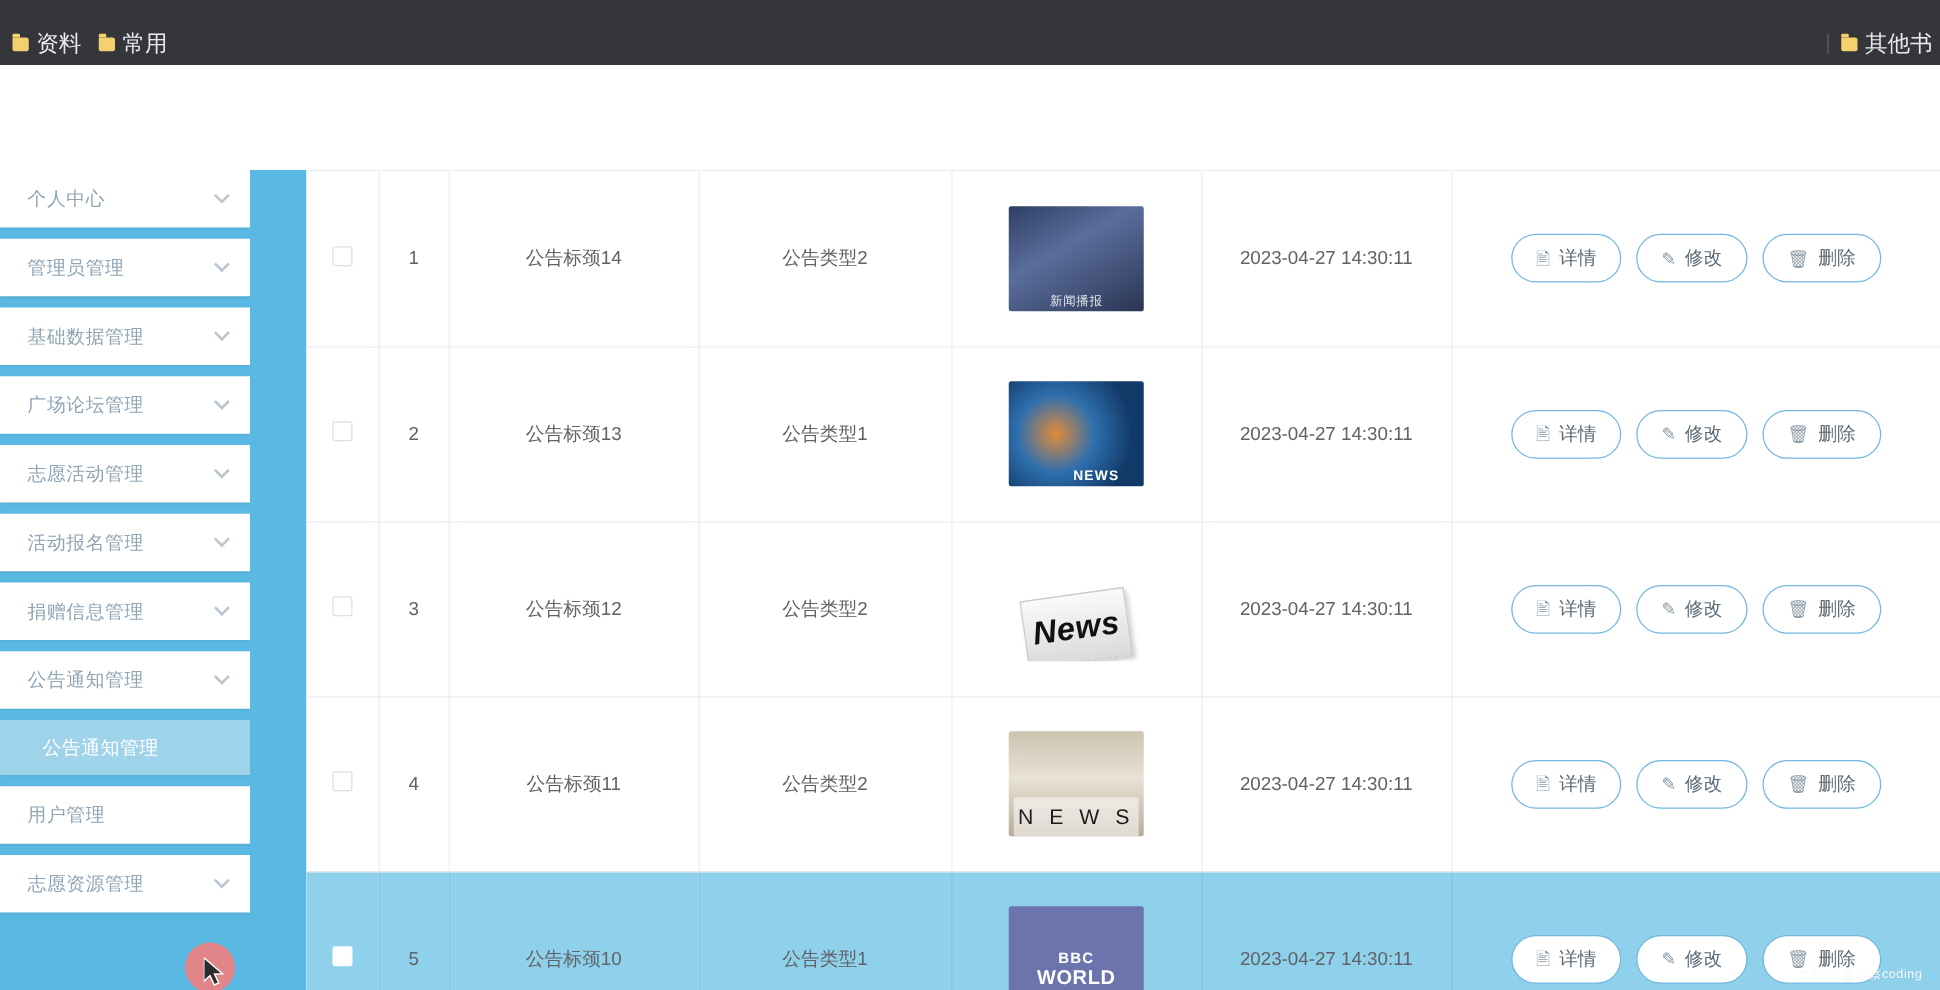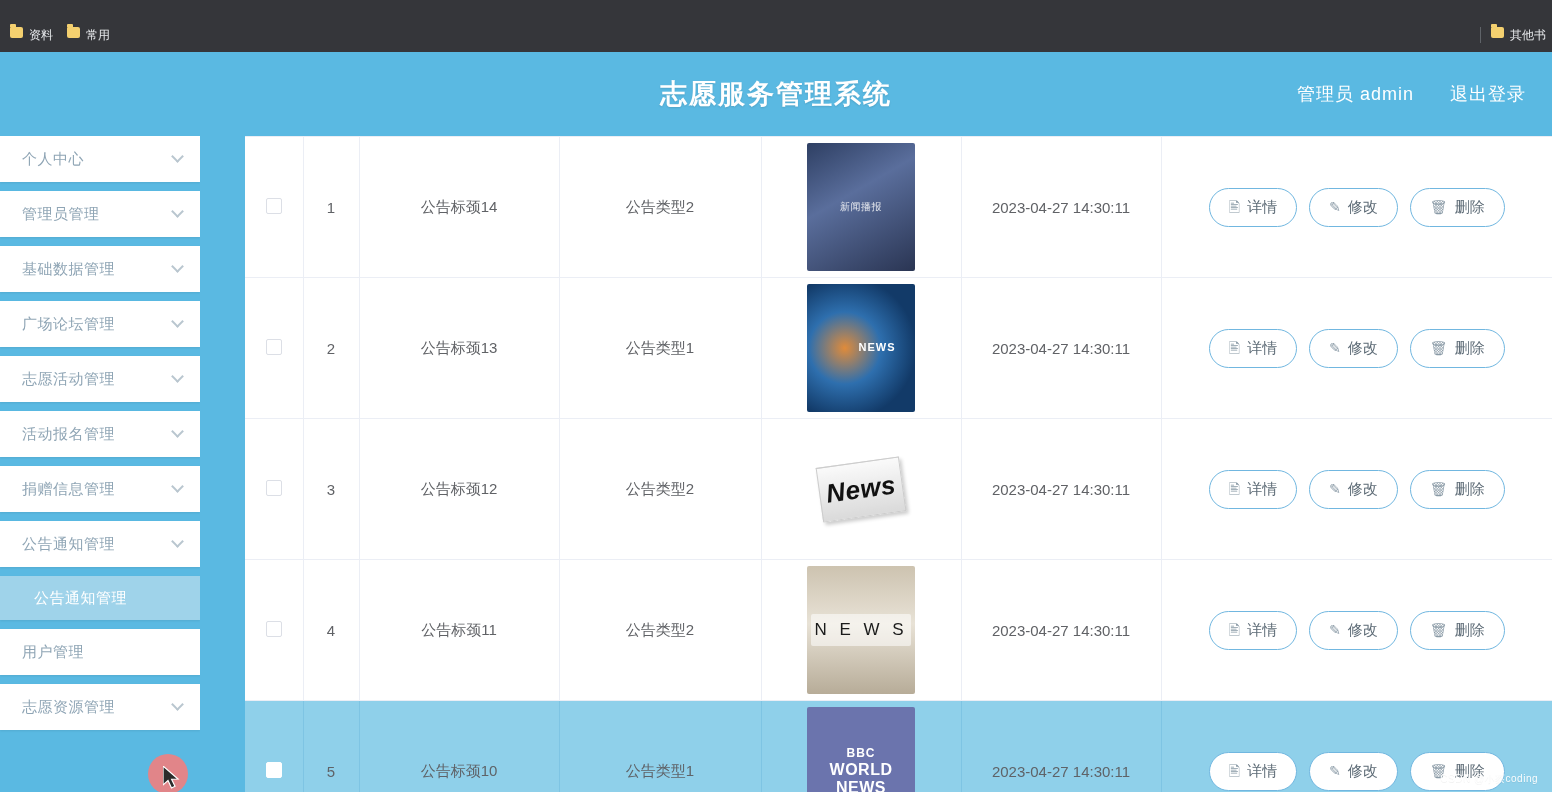--- a/index.html
+++ b/index.html
@@ -17,22 +17,22 @@
   }
   .omnibox-strip {
     position: absolute; top: -16px; left: 0; width: 1552px; height: 32px;
   }
 
   .bookmarks-bar {
     position: absolute; top: 18px; left: 0; width: 1552px; height: 34px;
     display: flex; align-items: center; padding: 0 10px;
   }
   .bm {
-    display: flex; align-items: flex-start; gap: 6px; margin-right: 14px;
-    color: #e8eaed; font-size: 12px; cursor: default;
+    display: flex; align-items: center; gap: 6px; margin-right: 14px;
+    color: #e8eaed; font-size: 18px; cursor: default;
   }
   .folder-ico {
     width: 13px; height: 11px; background: #f4d06f; border-radius: 1px 2px 2px 2px;
     position: relative; display: inline-block;
   }
   .folder-ico::before {
     content: ""; position: absolute; top: -3px; left: 0; width: 6px; height: 3px;
     background: #f4d06f; border-radius: 1px 1px 0 0;
   }
   .bm-right {
@@ -105,24 +105,24 @@
   .c-act   { width: 391px; }
   tr.selected td { background: #8fd0ea; color: #5f6368; border-bottom-color: #7ec4e3; border-right-color: #7ec4e3; }
 
   .cbx {
     width: 16px; height: 16px; border: 1px solid #dcdfe6; background: #fff;
     border-radius: 2px; display: inline-block; cursor: pointer;
   }
   tr.selected .cbx { border-color: #ffffff; background: #ffffff; }
 
   .thumb {
-    width: 108px; height: 128px; display: inline-block; border-radius: 2px;
+    width: 108px; height: 84px; display: inline-block; border-radius: 2px;
     background-size: cover; background-position: center;
     font-family: "Liberation Sans", sans-serif; color: #fff;
-    display: flex; align-items: center; justify-content: center; flex-direction: column;
+    display: flex; align-items: center; justify-content: flex-end; flex-direction: column;
     font-size: 13px; line-height: 1.25; letter-spacing: .5px; text-align: center;
     overflow: hidden; margin: 0 auto;
   }
   .thumb-1 { background: linear-gradient(150deg,#2e3f63 0%,#5a6e9c 40%,#2a3553 100%); }
   .thumb-1 span { font-size: 10px; opacity: .85; }
   .thumb-2 { background: radial-gradient(circle at 35% 50%,#e08b3a 0%,#2e6fae 38%,#123a68 75%); }
   .thumb-2 span { font-size: 11px; font-weight: bold; letter-spacing: 1px; transform: translateX(16px); }
   .thumb-3 {
     background: #ffffff; color: #111;
     font-style: italic; font-weight: bold; font-size: 26px;
@@ -188,27 +188,20 @@
       <span class="bm" style="margin-right:0">
         <span class="folder-ico"></span>
         <span>其他书</span>
       </span>
     </div>
   </div>
 </div>
 
 <div id="app">
 
-  <div id="app-header">
-    <div id="app-title">志愿服务管理系统</div>
-    <div id="header-right">
-      <span class="hdr-link">管理员 admin</span>
-      <span class="hdr-link">退出登录</span>
-    </div>
-  </div>
 
   <div id="sidebar">
     <div class="menu-item">
       <span class="mi-label">个人中心</span>
       <span class="chev"></span>
     </div>
     <div class="menu-item">
       <span class="mi-label">管理员管理</span>
       <span class="chev"></span>
     </div>

